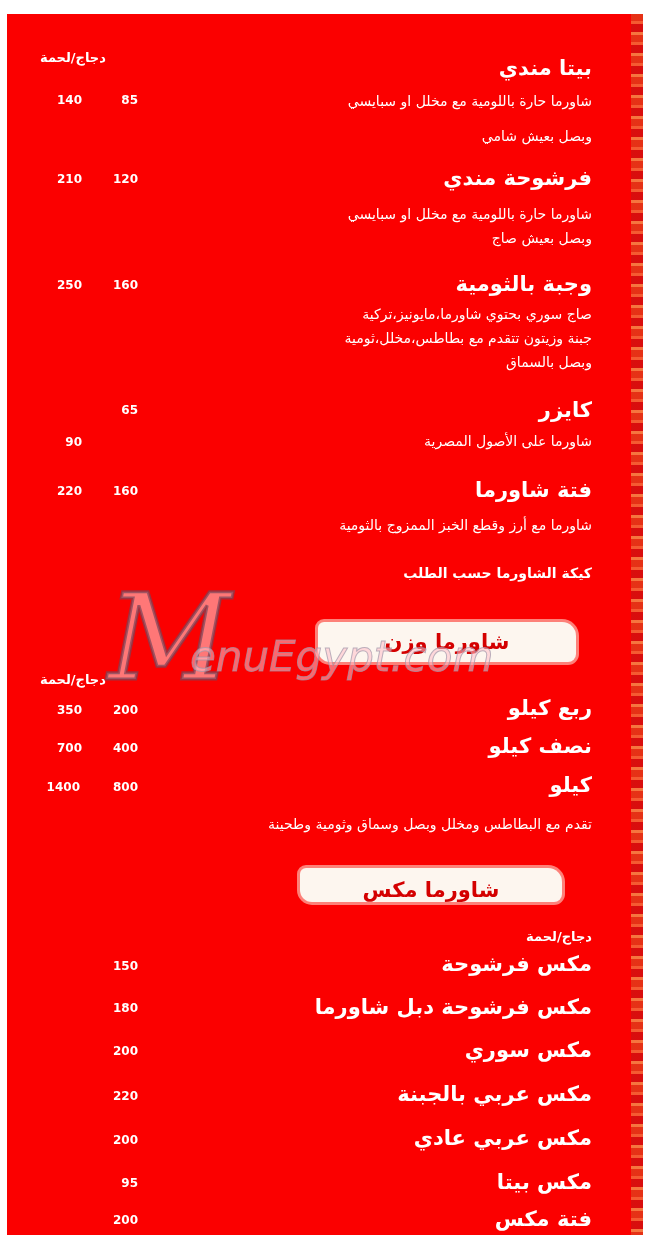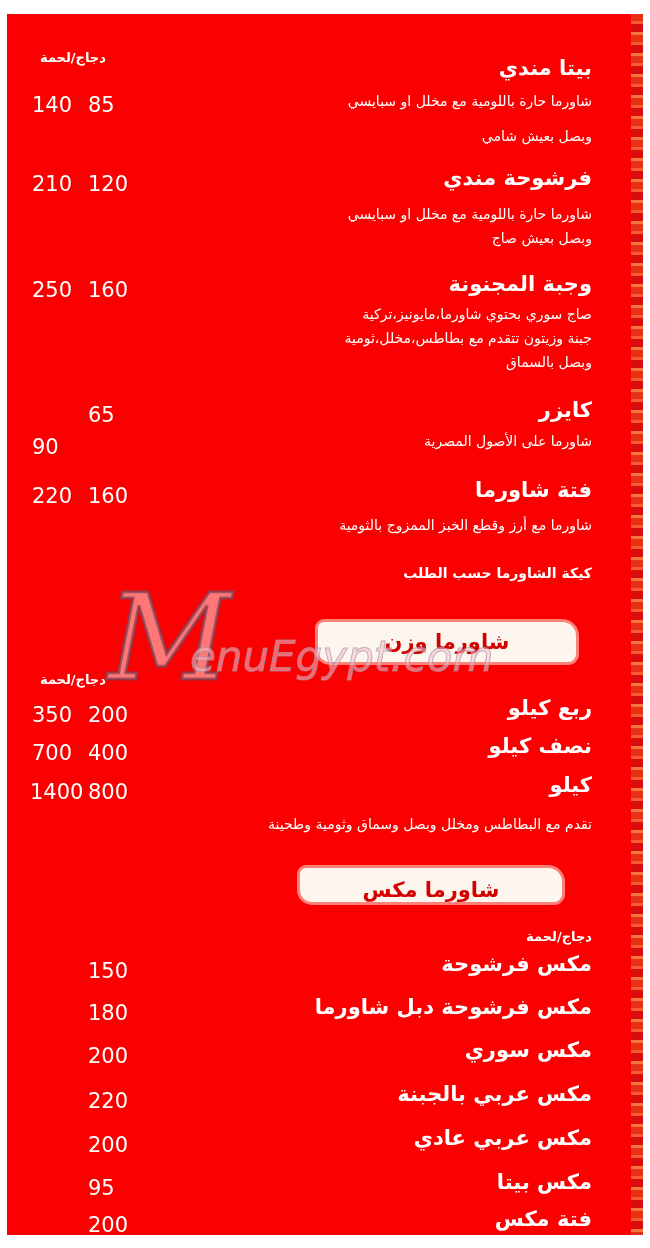--- a/index.html
+++ b/index.html
@@ -3,21 +3,21 @@
 <meta charset="utf-8">
 <style>
   html, body { margin:0; padding:0; background:#ffffff; }
   body { width:650px; height:1248px; position:relative; overflow:hidden; font-family:"DejaVu Sans", sans-serif; }
   .panel { position:absolute; left:7px; top:14px; width:636px; height:1221px; background:#fb0000; }
   .edge { position:absolute; right:0; top:0; width:12px; height:100%;
           background:repeating-linear-gradient(180deg,#e23a1a 0 7px,#f46a3a 7px 10px,#d31010 10px 18px,#f58a4a 18px 21px); opacity:.85; }
   .abs { position:absolute; color:#fff; white-space:nowrap; }
   .title { font-weight:bold; font-size:21px; direction:rtl; }
   .desc { font-size:14px; direction:rtl; line-height:21px; }
-  .price { font-weight:normal; font-size:21px; text-align:left; width:50px; }
+  .price { font-weight:bold; font-size:12px; text-align:right; width:50px; }
   .colhdr { font-weight:bold; font-size:13px; direction:rtl; }
   .note { font-weight:bold; font-size:14px; direction:rtl; }
   .tag { position:absolute; background:#fdf6ef; color:#d40000; font-weight:bold; font-size:21px; direction:rtl;
          text-align:center; border-radius:6px 14px 8px 12px; box-shadow:0 0 0 3px rgba(255,235,220,.55); }
   .wm-m { position:absolute; left:108px; top:568px; font-family:"DejaVu Serif", serif; font-style:italic; font-size:120px;
           color:rgba(255,140,140,.85); -webkit-text-stroke:3px rgba(120,70,90,.7); pointer-events:none; }
   .wm-t { position:absolute; left:190px; top:632px; font-family:"DejaVu Sans", sans-serif; font-style:italic; font-size:42px;
           color:rgba(255,190,200,.55); -webkit-text-stroke:1px rgba(160,150,170,.7); pointer-events:none; }
 </style>
 </head>
@@ -34,21 +34,21 @@
 <div class="abs desc" style="right:58px;top:126px;">وبصل بعيش شامي</div>
 <div class="abs price" style="left:88px;top:93px;">85</div>
 <div class="abs price" style="left:32px;top:93px;">140</div>
 
 <div class="abs title" style="right:58px;top:166px;">فرشوحة مندي</div>
 <div class="abs desc" style="right:58px;top:204px;">شاورما حارة باللومية مع مخلل او سبايسي</div>
 <div class="abs desc" style="right:58px;top:228px;">وبصل بعيش صاج</div>
 <div class="abs price" style="left:88px;top:172px;">120</div>
 <div class="abs price" style="left:32px;top:172px;">210</div>
 
-<div class="abs title" style="right:58px;top:272px;">وجبة المجنونة</div>
+<div class="abs title" style="right:58px;top:272px;">وجبة بالثومية</div>
 <div class="abs desc" style="right:58px;top:304px;">صاج سوري بحتوي شاورما،مايونيز،تركية</div>
 <div class="abs desc" style="right:58px;top:328px;">جبنة وزيتون تتقدم مع بطاطس،مخلل،ثومية</div>
 <div class="abs desc" style="right:58px;top:352px;">وبصل بالسماق</div>
 <div class="abs price" style="left:88px;top:278px;">160</div>
 <div class="abs price" style="left:32px;top:278px;">250</div>
 
 <div class="abs title" style="right:58px;top:398px;">كايزر</div>
 <div class="abs desc" style="right:58px;top:431px;">شاورما على الأصول المصرية</div>
 <div class="abs price" style="left:88px;top:403px;">65</div>
 <div class="abs price" style="left:32px;top:403px;margin-top:32px;">90</div>

